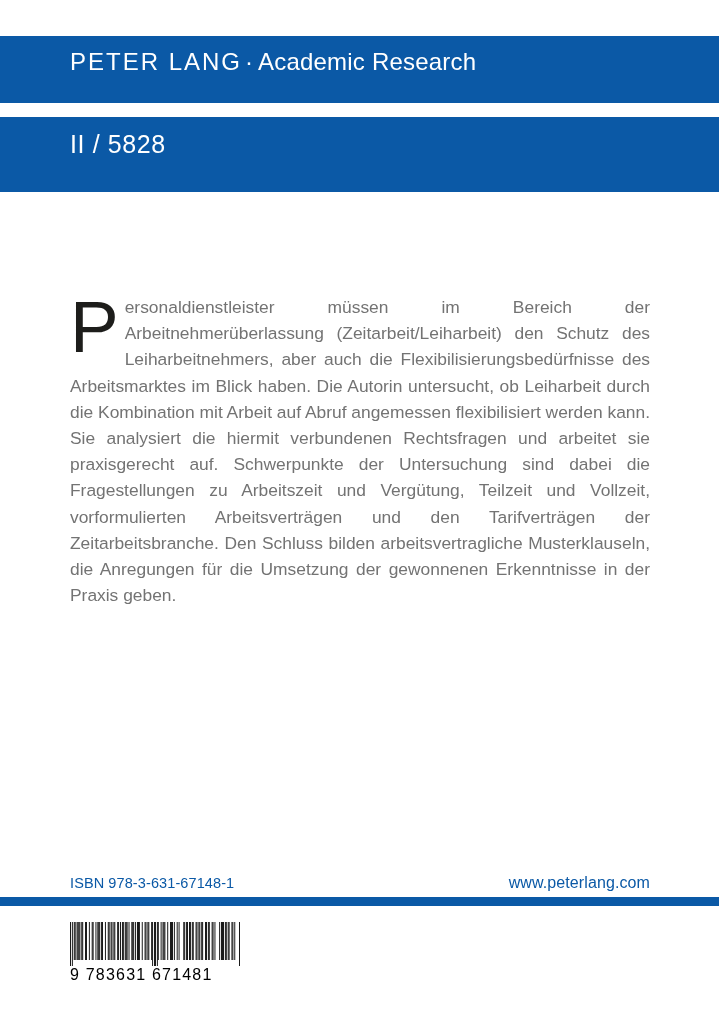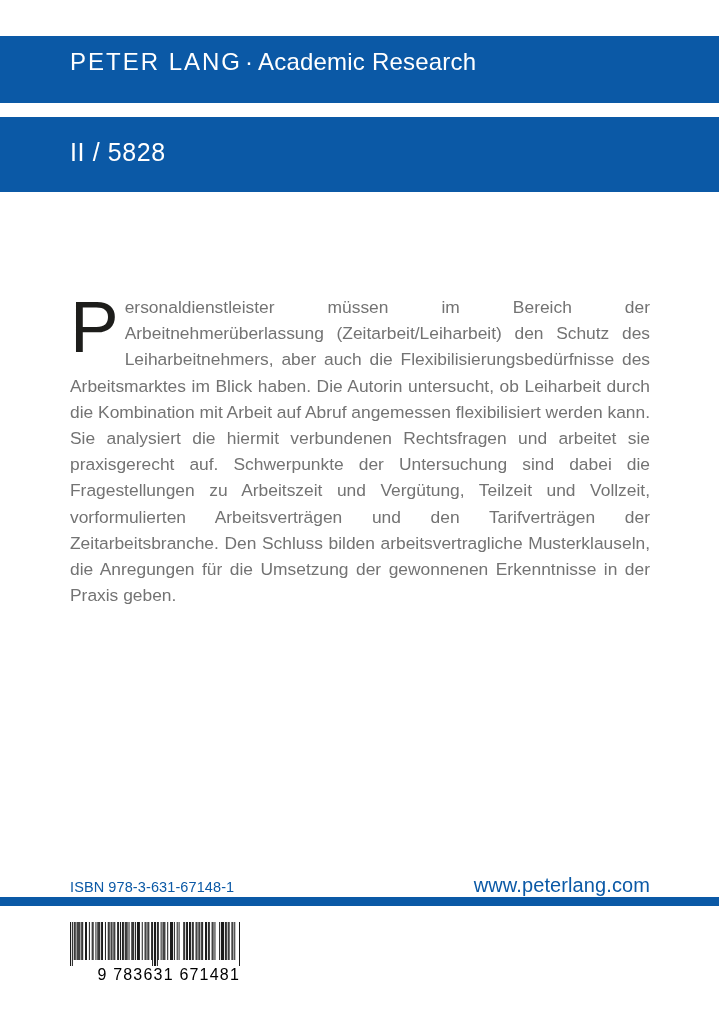--- a/index.html
+++ b/index.html
@@ -59,21 +59,21 @@
     padding: 0 5px 0 3px;
   }
 
   .publisher-sub {
     letter-spacing: 0.2px;
   }
 
   .series-line {
     position: absolute;
     left: 70px;
-    top: 140px;
+    top: 132px;
     color: #ffffff;
     font-size: 25px;
     line-height: 1;
     letter-spacing: 0.6px;
     white-space: nowrap;
   }
 
   
   .blurb {
     position: absolute;
@@ -125,21 +125,21 @@
     color: #0b59a6;
     gap: 36px;
   }
 
   .isbn {
     font-size: 14.5px;
     letter-spacing: 0.1px;
   }
 
   .website {
-    font-size: 20px;
+    font-size: 16px;
     letter-spacing: 0.1px;
   }
 
   
   .bottom-rule {
     position: absolute;
     left: 0;
     top: 897px;
     width: 719px;
     height: 9px;
@@ -159,21 +159,21 @@
   }
 
   .barcode-digits {
     position: absolute;
     left: 0;
     top: 44px;
     width: 170px;
     font-size: 16px;
     letter-spacing: 1.2px;
     color: #000000;
-    text-align: right;
+    text-align: left;
     white-space: nowrap;
   }
 </style>
 </head>
 <body>
 
 <div class="cover">
 
   <div class="band band-publisher"></div>
   <div class="publisher-line">

